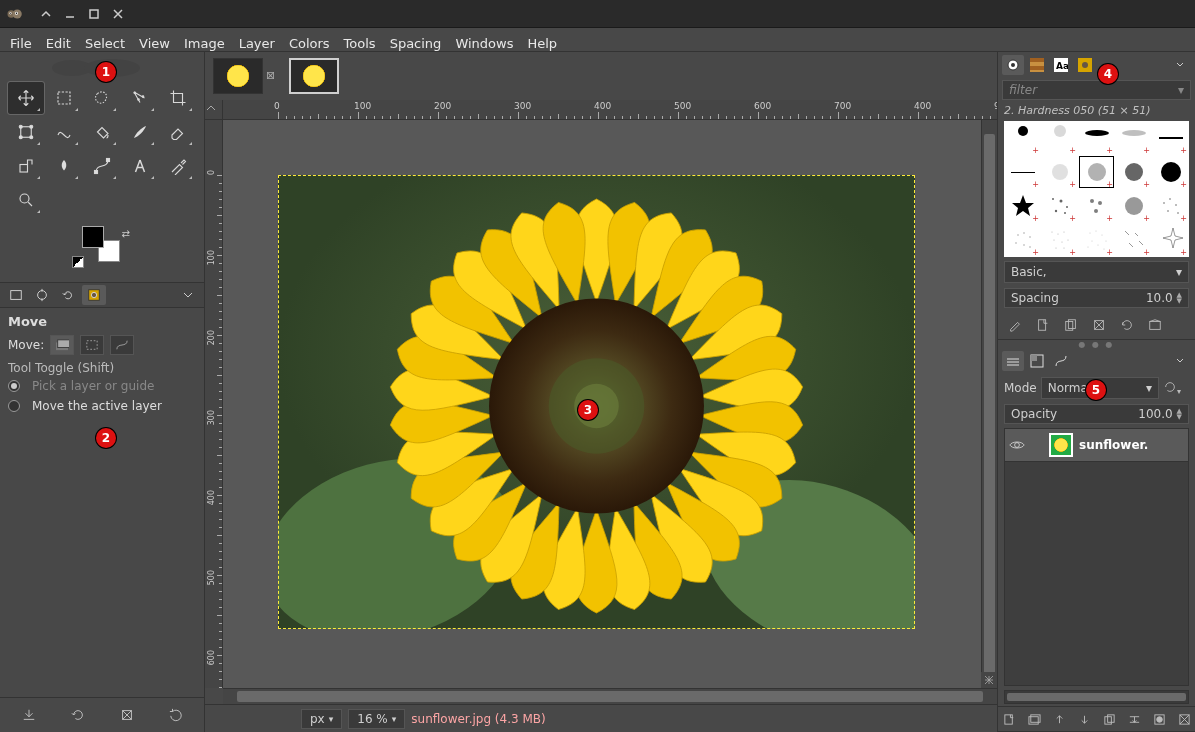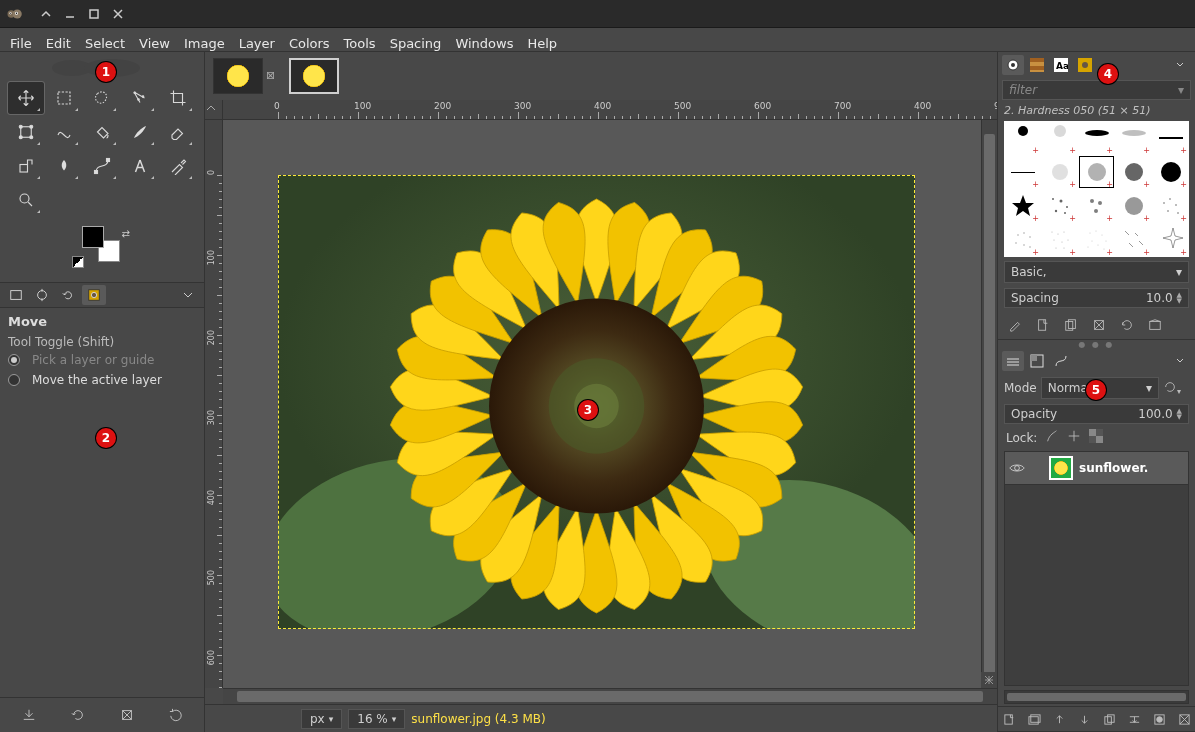--- a/index.html
+++ b/index.html
@@ -294,20 +294,39 @@
         </div>
       <div class="dock-tab detach">
           <svg width="12" height="12" viewBox="0 0 12 12">
             <path d="M2 4l4 4 4-4" stroke="#ccc" fill="none"></path>
           </svg>
         </div>
     </div>
 
     <div class="tool-options">
       <div class="hdr">Move</div>
+      <div class="opt-row">
+        <span>Move:</span>
+        <div class="mode-btn active">
+            <svg width="14" height="12" viewBox="0 0 16 14">
+              <rect x="1" y="4" width="14" height="9" fill="#777"></rect>
+              <rect x="3" y="1" width="14" height="9" fill="#aaa" stroke="#333"></rect>
+            </svg>
+          </div>
+        <div class="mode-btn">
+            <svg width="14" height="12" viewBox="0 0 16 14">
+              <rect x="2" y="2" width="12" height="10" stroke-dasharray="2,2" stroke="#aaa" fill="none"></rect>
+            </svg>
+          </div>
+        <div class="mode-btn">
+            <svg width="14" height="12" viewBox="0 0 16 14">
+              <path d="M2 12C2 4 14 10 14 2" stroke="#aaa" fill="none"></path>
+            </svg>
+          </div>
+      </div>
       <div style="margin:6px 0 4px;color:#bbb">Tool Toggle  (Shift)</div>
       <div class="opt-row">
         <span class="radio on"></span>
         <span style="color:#888">Pick a layer or guide</span>
       </div>
       <div class="opt-row">
         <span class="radio"></span>
         <span>Move the active layer</span>
       </div>
     </div>
@@ -611,21 +630,21 @@
     <div class="status-bar">
       <div style="flex:0 0 80px"></div>
       <div class="status-box">
           <span>px</span>
           <span class="chev">▾</span>
         </div>
       <div class="status-box">
           <span>16 %</span>
           <span class="chev">▾</span>
         </div>
-      <div style="color:#fde047">sunflower.jpg (4.3  MB)</div>
+      <div style="color:#fca5a5">sunflower.jpg (4.3  MB)</div>
     </div>
   </div>
 
   <div class="right-dock">
 
     <div class="panel">
       <div class="panel-tabs">
         <div class="ptab active">
             <svg width="14" height="14" viewBox="0 0 14 14">
               <circle cx="7" cy="7" r="5" fill="#fff" stroke="#333"></circle>
@@ -897,34 +916,20 @@
 
       <div class="spacing-row" style="margin:2px 6px">
         <span>Opacity</span>
         <span class="val">100.0</span>
         <div class="spinner">
             <span>▲</span>
             <span>▼</span>
           </div>
       </div>
 
-      <div style="display:flex;gap:8px;padding:3px 8px;align-items:center">
-        <span>Lock:</span>
-        <div class="b"><svg width="14" height="14" viewBox="0 0 16 16" stroke="#bbb" fill="none">
-              <path d="M3 14c2-8 8-10 10-12"></path>
-            </svg></div>
-        <div class="b"><svg width="14" height="14" viewBox="0 0 16 16" stroke="#bbb" fill="none">
-              <path d="M8 2v12M2 8h12"></path>
-            </svg></div>
-        <div class="b"><svg width="14" height="14" viewBox="0 0 14 14">
-              <rect width="14" height="14" fill="#555"></rect>
-              <rect width="7" height="7" fill="#888"></rect>
-              <rect x="7" y="7" width="7" height="7" fill="#888"></rect>
-            </svg></div>
-      </div>
 
       <div class="layers-area">
         <div class="layer-row">
           <div class="eye">
               <svg width="16" height="12" viewBox="0 0 20 14" stroke="#ddd" fill="none">
                 <path d="M1 7c3-5 15-5 18 0-3 5-15 5-18 0z"></path>
                 <circle cx="10" cy="7" r="3"></circle>
               </svg>
             </div>
           <div style="width:12px"></div>

